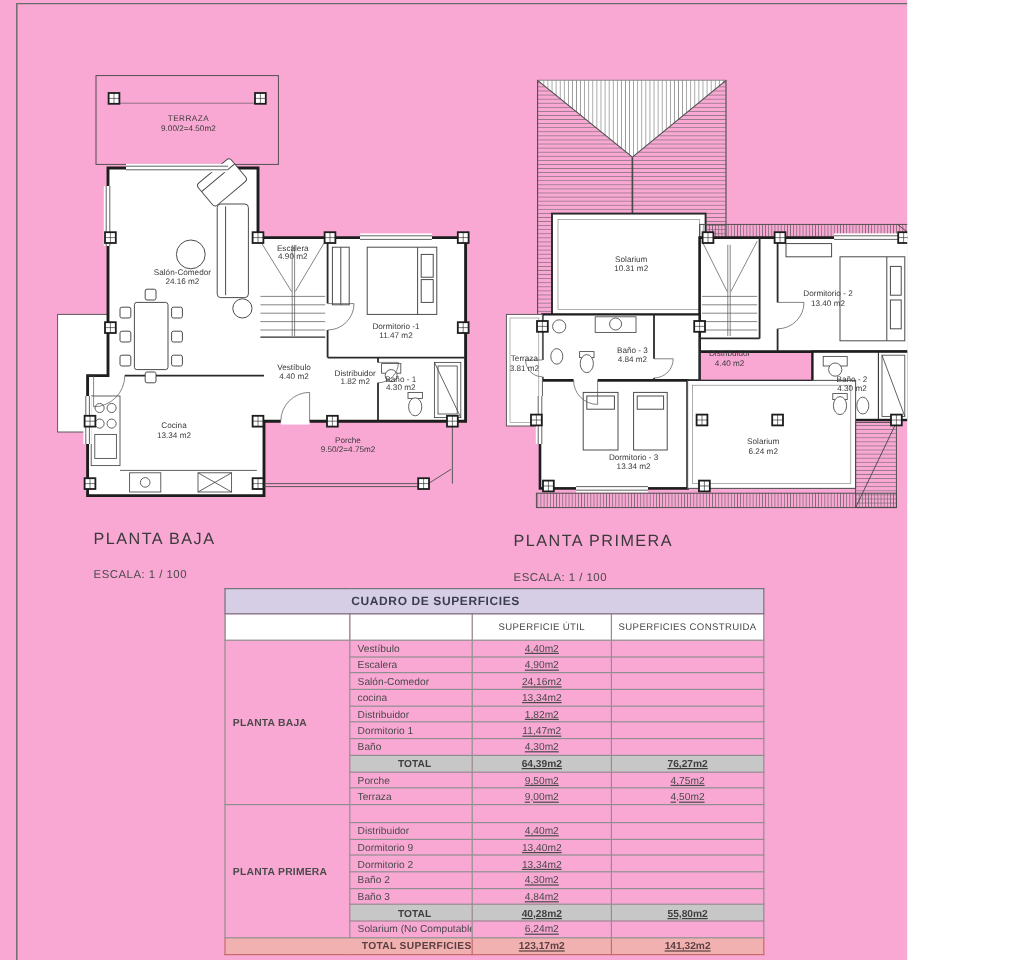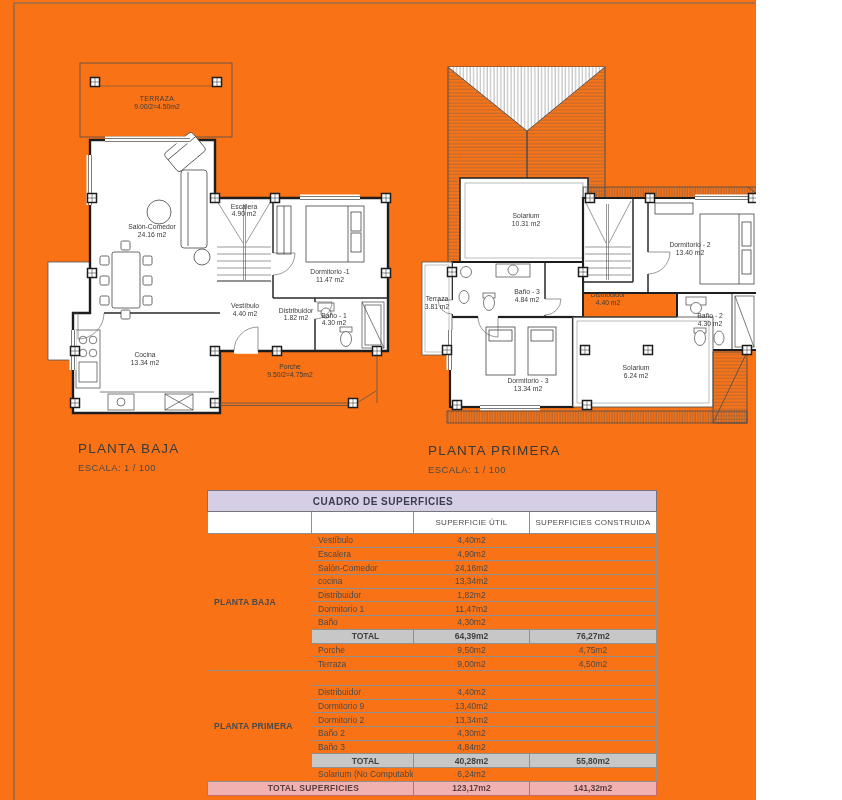--- a/index.html
+++ b/index.html
@@ -1,46 +1,46 @@
 <!DOCTYPE html>
 <html><head>
 <meta charset="utf-8">
 <style>
   html,body{margin:0;padding:0;background:#fff;}
-  #page{position:relative;width:756px;height:800px;background:#f97316;overflow:hidden;
+  #page{position:relative;width:756px;height:800px;background:#f9a8d4;overflow:hidden;
         font-family:"Liberation Sans",sans-serif;}
   svg{position:absolute;left:0;top:0;}
   svg text{font-family:"Liberation Sans",sans-serif;}
   .lbl{font-size:6.8px;fill:#3a3a3a;text-anchor:middle;}
   .lblu{font-size:6.8px;fill:#3a3a3a;text-anchor:middle;letter-spacing:.4px;}
 
   
   .ptitle{position:absolute;color:#3d3d3d;}
   .pt1{font-size:13.5px;letter-spacing:1.2px;color:#3a3a3a;}
-  .pt2{font-size:9.5px;letter-spacing:.4px;margin-top:6px;color:#4a4a4a;}
+  .pt2{font-size:9.5px;letter-spacing:.4px;margin-top:18px;color:#4a4a4a;}
 
   
-  .surfaces{position:absolute;left:207px;top:490px;border-radius:31px;}
+  .surfaces{position:absolute;left:187px;top:490px;border-radius:31px;}
   table{border-collapse:collapse;table-layout:fixed;width:449px;
         font-family:"Liberation Sans",sans-serif;font-size:8.5px;color:#4a4a4a;
         border:1.5px solid #6f6f6f;}
   td,th{border:1px solid #8f8f8f;overflow:hidden;white-space:nowrap;padding:0;}
   tr.title-row th{height:20px;background:#d5cee4;border:1.2px solid #75757f;}
   .tbl-title{display:block;text-align:center;transform:translateX(-49px);
              font-size:10px;font-weight:bold;color:#3c3c52;letter-spacing:.5px;}
   tr.colhead th{height:21px;background:#fff;font-size:8px;font-weight:normal;color:#4a4a4a;letter-spacing:.3px;}
   tr.data{height:13.7px;}
   td.group{font-weight:bold;padding-left:6px;font-size:8.6px;letter-spacing:.2px;vertical-align:middle;}
   td.name{padding-left:6px;}
-  td.util,td.cons{text-align:center;}
+  td.util,td.cons{text-align:center;text-decoration:underline;}
   tr.total td.name,tr.total td.util,tr.total td.cons{background:#c7c7c7;font-weight:bold;color:#3f3f3f;text-align:center;}
   tr.sp{height:15px;}
   tr.grand{height:14px;}
   tr.grand td{background:#f2b1b1;border-color:#c76a6a;font-weight:bold;color:#5a4040;}
-  tr.grand td.label{text-align:center;padding-left:6px;letter-spacing:.3px;}
+  tr.grand td.label{text-align:right;padding-left:6px;letter-spacing:.3px;}
 </style>
 </head>
 <body>
 
 <div id="page">
 
 <svg width="842" height="800" viewBox="0 0 842 800">
   <defs>
     <pattern id="hH" width="4" height="3.4" patternUnits="userSpaceOnUse">
       <line x1="0" y1="1" x2="4" y2="1" stroke="#5f5f5f" stroke-width="0.5"></line>

